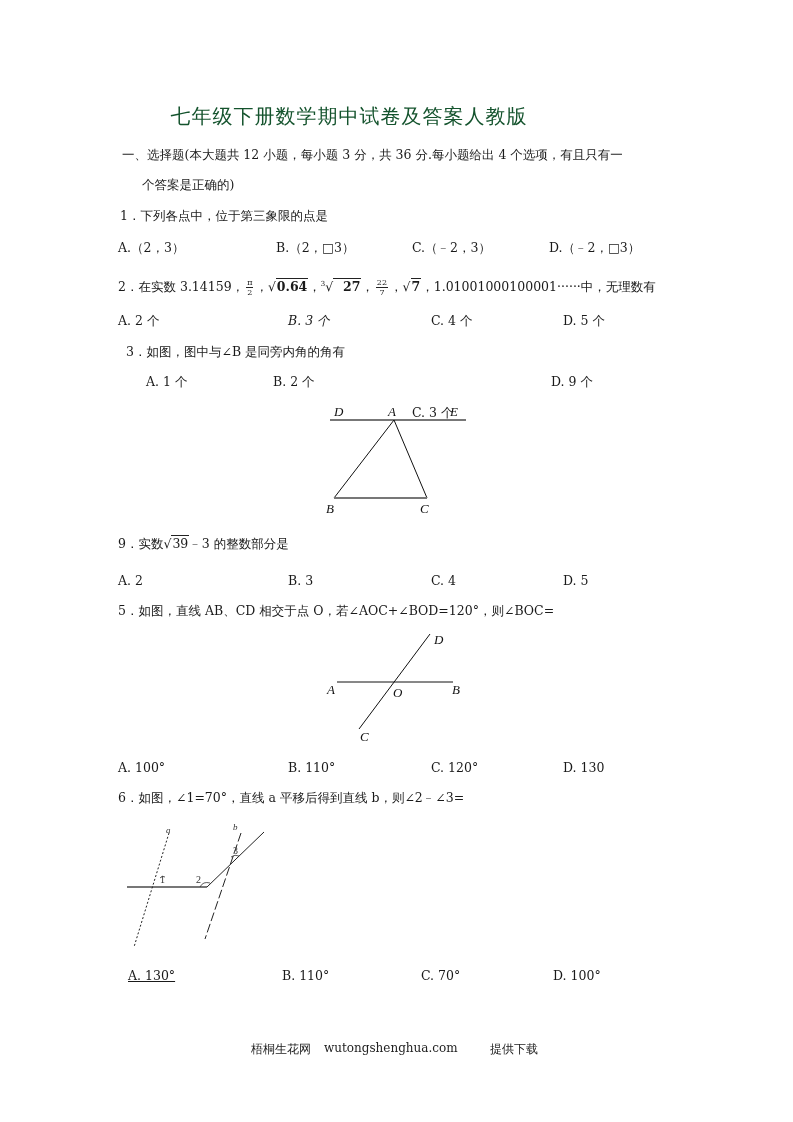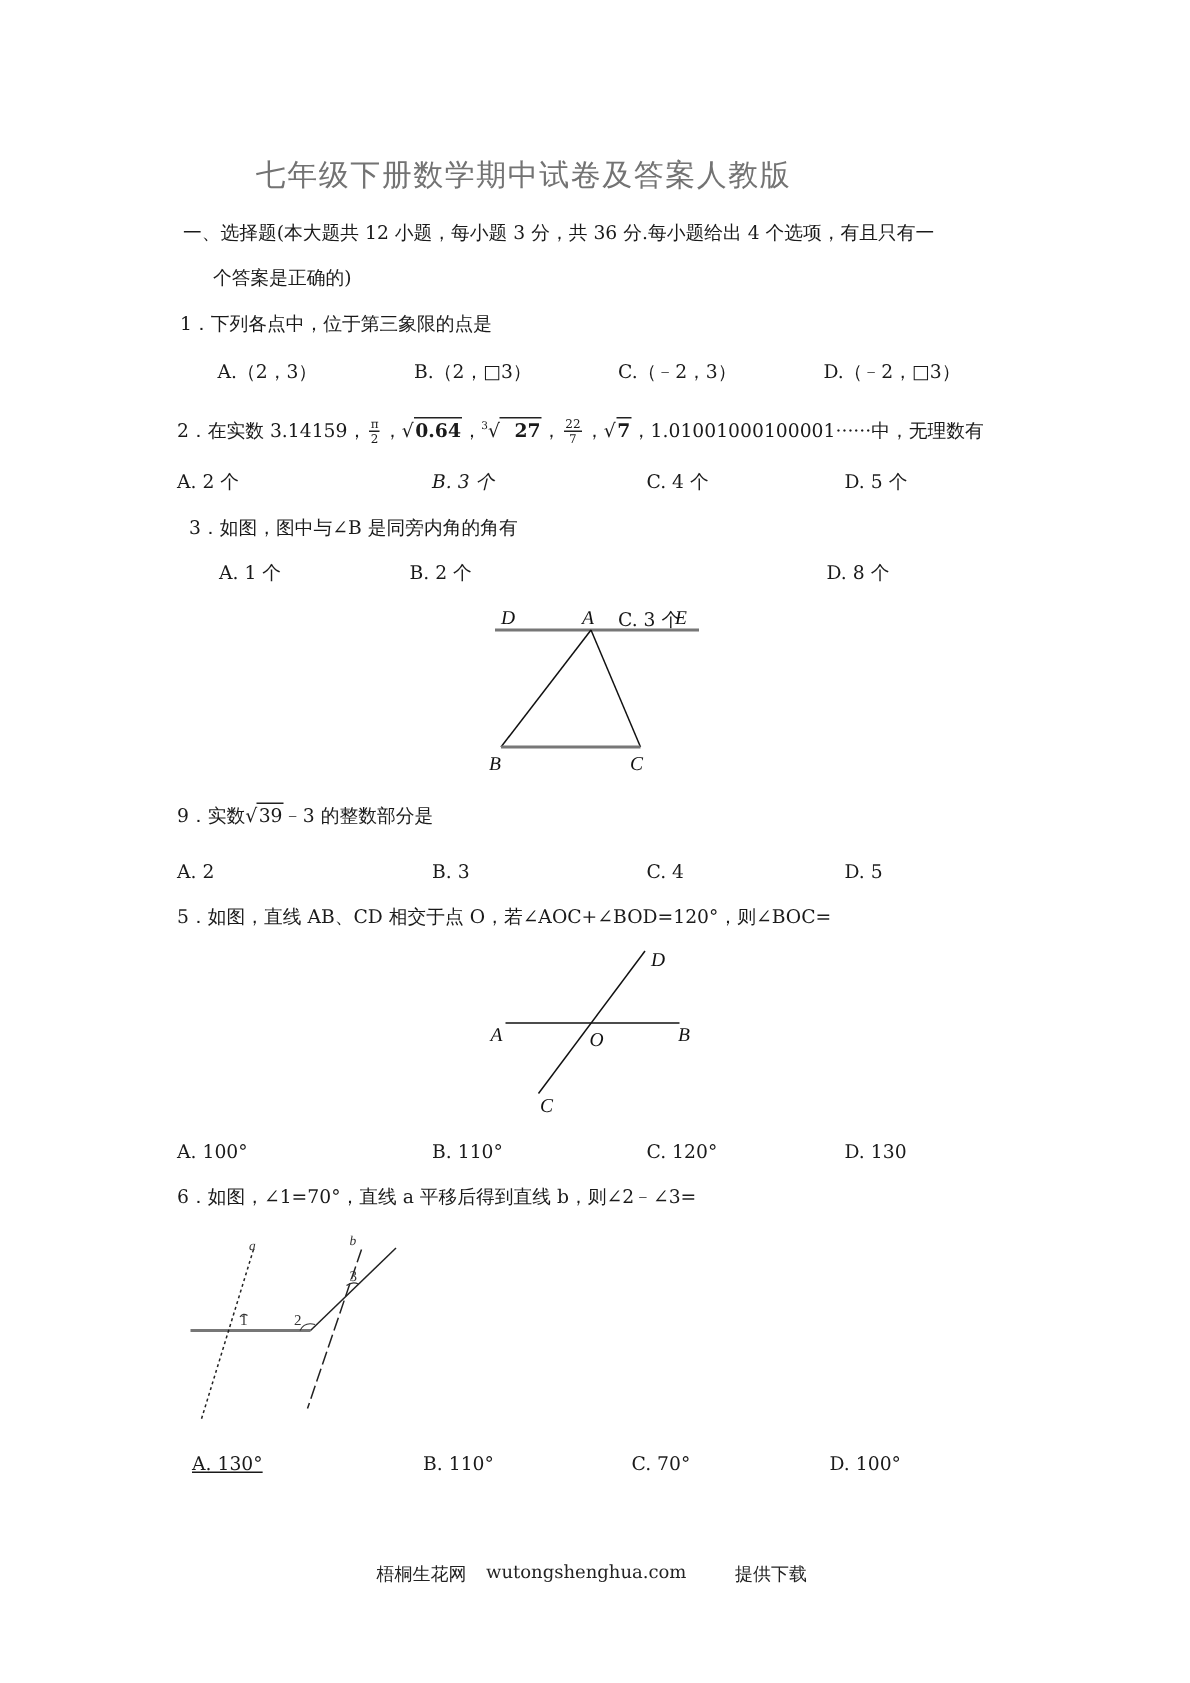--- a/index.html
+++ b/index.html
@@ -2,21 +2,21 @@
 <html><head>
   <meta charset="utf-8">
   <style>
     html, body { margin: 0; padding: 0; background: #ffffff; }
     body {
       width: 793px; height: 1122px; position: relative; overflow: hidden;
       font-family: "DejaVu Serif", "Liberation Serif", serif;
       color: #1a1a1a;
     }
     .abs { position: absolute; white-space: nowrap; }
-    .title { left: 0; width: 698px; text-align: center; top: 103px; font-size: 20px; letter-spacing: 1px; color: #737373; }
+    .title { left: 0; width: 698px; text-align: center; top: 103px; font-size: 20px; letter-spacing: 1px; color: #14532d; }
     .txt { font-size: 12.5px; line-height: 16px; }
     .opt { font-size: 12.5px; line-height: 16px; }
     .math { font-family: "DejaVu Serif", "Liberation Serif", serif; }
     .frac { display: inline-block; vertical-align: middle; text-align: center; font-size: 8px; line-height: 9px; margin: 0 2px; }
     .frac span { display: block; }
     .frac .num { border-bottom: 1px solid #222; padding: 0 1px; }
     .sqrt { display: inline-block; }
     .sqrt .rad { border-top: 1px solid #222; padding: 0 1px; font-weight: bold; }
     .footer { font-size: 12px; color: #222; }
     svg { position: absolute; overflow: visible; }
@@ -26,38 +26,38 @@
   </style>
 </head>
 <body>
 
 <div class="abs title">七年级下册数学期中试卷及答案人教版</div>
 
 <div class="abs txt" style="left:122px; top:147px;">一、选择题(本大题共 12 小题，每小题 3 分，共 36 分.每小题给出 4 个选项，有且只有一</div>
 <div class="abs txt" style="left:142px; top:177px;">个答案是正确的)</div>
 
 <div class="abs txt" style="left:120px; top:208px;">1．下列各点中，位于第三象限的点是</div>
-<div class="abs opt" style="left:118px; top:240px;margin-left:27px;">A.（2，3）</div>
+<div class="abs opt" style="left:118px; top:240px;">A.（2，3）</div>
 <div class="abs opt" style="left:276px; top:240px;">B.（2，□3）</div>
 <div class="abs opt" style="left:412px; top:240px;">C.（﹣2，3）</div>
 <div class="abs opt" style="left:549px; top:240px;">D.（﹣2，□3）</div>
 
 <div class="abs txt" style="left:118px; top:276px;">
   <span>2．在实数 3.14159，</span><span class="frac math"><span class="num">π</span><span>2</span></span><span>，</span><span class="sqrt math"><span>√</span><span class="rad">0.64</span></span><span>，</span><span class="sqrt math"><sup style="font-size:7px;">3</sup><span>√</span><span class="rad" style="white-space:pre;">  27</span></span><span>，</span><span class="frac math"><span class="num">22</span><span>7</span></span><span>，</span><span class="sqrt math"><span>√</span><span class="rad">7</span></span><span>，1.01001000100001······中，无理数有</span>
 </div>
 <div class="abs opt" style="left:118px; top:313px;">A. 2 个</div>
 <div class="abs opt" style="left:288px; top:313px;font-style:italic;">B. 3 个</div>
 <div class="abs opt" style="left:431px; top:313px;">C. 4 个</div>
 <div class="abs opt" style="left:563px; top:313px;">D. 5 个</div>
 
 <div class="abs txt" style="left:126px; top:344px;">3．如图，图中与∠B 是同旁内角的角有</div>
 <div class="abs opt" style="left:146px; top:374px;">A. 1 个</div>
 <div class="abs opt" style="left:273px; top:374px;">B. 2 个</div>
 <div class="abs opt" style="left:412px; top:374px;margin-top:31px;">C. 3 个</div>
-<div class="abs opt" style="left:551px; top:374px;">D. 8 个</div>
+<div class="abs opt" style="left:551px; top:374px;">D. 9 个</div>
 
 <svg style="left:320px; top:400px;" width="160" height="120" viewBox="0 0 160 120">
   <line x1="10" y1="20" x2="146" y2="20" stroke="#777" stroke-width="2"></line>
   <line x1="74" y1="20" x2="14" y2="98" stroke="#111" stroke-width="1"></line>
   <line x1="74" y1="20" x2="107" y2="98" stroke="#111" stroke-width="1"></line>
   <line x1="14" y1="98" x2="107" y2="98" stroke="#777" stroke-width="2"></line>
   <text class="lbl" x="14" y="16">D</text>
   <text class="lbl" x="68" y="16">A</text>
   <text class="lbl" x="130" y="16">E</text>
   <text class="lbl" x="6" y="113">B</text>

